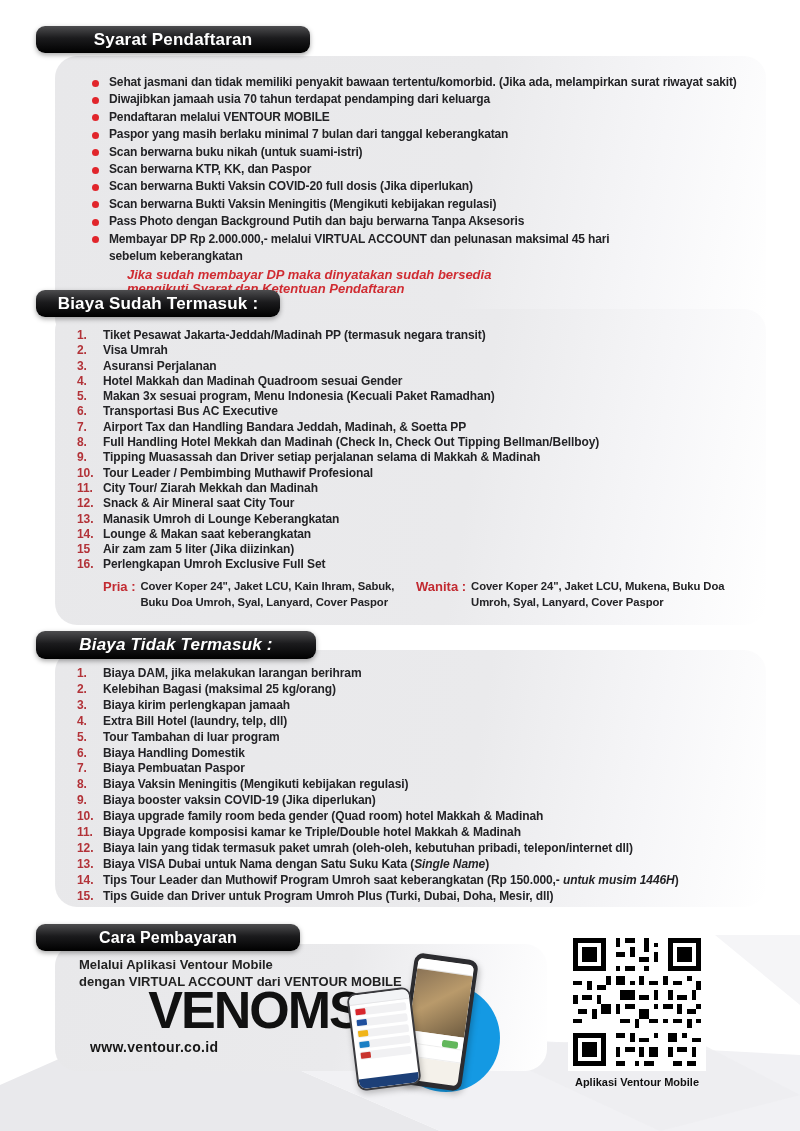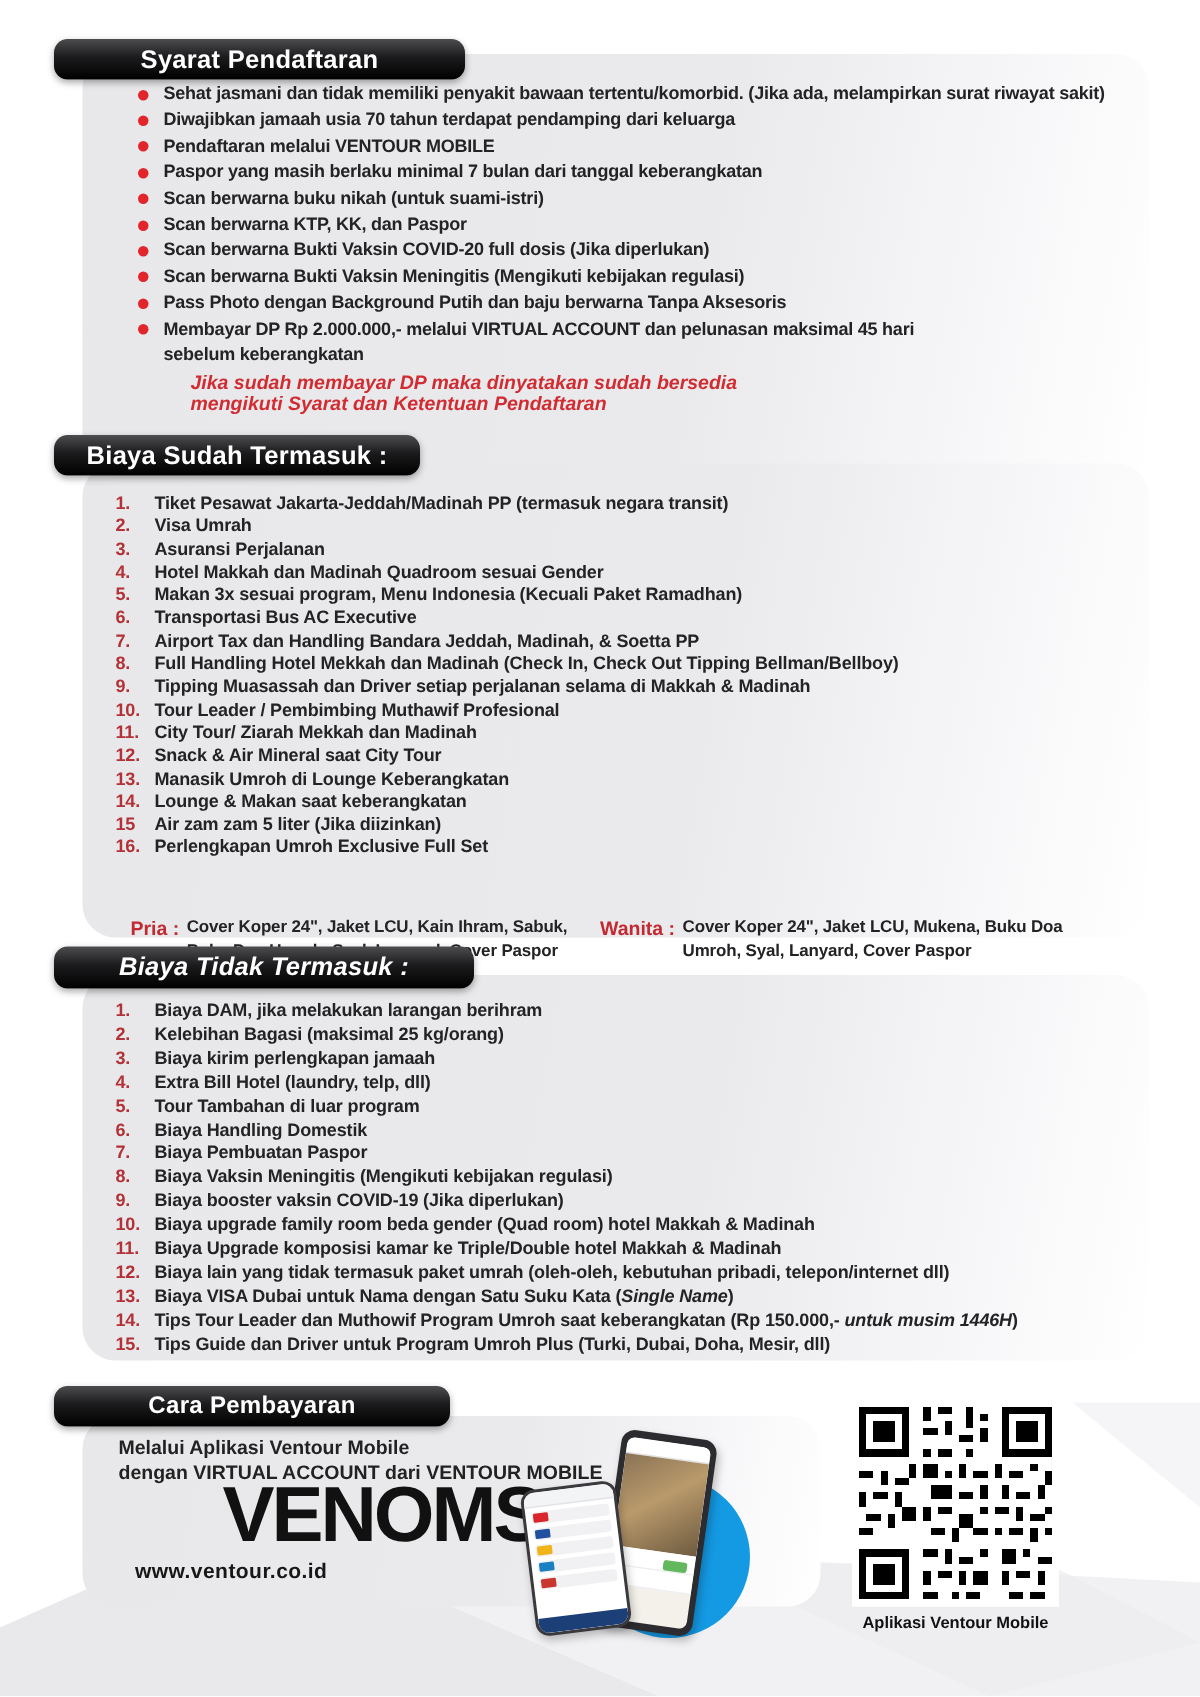--- a/index.html
+++ b/index.html
@@ -37,21 +37,21 @@
   .nlist .num{flex:none;width:26px;color:#b23238;}
   .nlist .txt{flex:1;color:#232326;}
   .it{font-style:italic;}
   .it:empty{display:none;}
   #list-included{top:19px;}
   #list-included li{font-size:12px;line-height:15.3px;}
   #list-excluded{top:16px;}
   #list-excluded li{font-size:12px;line-height:15.9px;}
 
   
-  .gear-row{position:absolute;left:32px;right:18px;top:270px;display:flex;z-index:2;margin-top:32px;}
+  .gear-row{position:absolute;left:48px;right:18px;top:270px;display:flex;z-index:2;}
   .gear-col{display:flex;}
   .gear-col .glabel{flex:none;color:#c22a31;font-weight:bold;font-size:13px;padding-right:5px;}
   .gear-col .gtext{font-weight:bold;font-size:11.3px;line-height:15.5px;letter-spacing:-.1px;}
   .gear-pria{width:305px;margin-right:8px;}
   .gear-wanita{flex:1;}
 
   
   .pay-line{position:absolute;left:24px;font-weight:bold;font-size:13px;line-height:17px;color:#222;}
   .venoms{position:absolute;left:35px;top:36px;width:330px;text-align:center;
           font-weight:bold;font-size:52px;letter-spacing:-2px;color:#111;}
@@ -88,21 +88,21 @@
 
 <div class="page">
 
   <svg class="facets" width="800" height="1131">
     <polygon points="165,1012 440,1131 0,1131 0,1085" fill="#e9e9ec"></polygon>
     <polygon points="165,1012 440,1131 800,1131 800,1055 520,1040" fill="#f1f1f4"></polygon>
     <polygon points="475,1045 660,1131 800,1095 690,1038" fill="#ececef" opacity="0.7"></polygon>
     <polygon points="715,935 800,1005 800,935" fill="#f5f5f7"></polygon>
   </svg>
 
-  <div class="panel" style="left:55px;top:36px;width:711px;height:284px;">
+  <div class="panel" style="left:55px;top:56px;width:711px;height:284px;">
     <ul class="blist">
       <li><span>Sehat jasmani dan tidak memiliki penyakit bawaan tertentu/komorbid. (Jika ada, melampirkan surat riwayat sakit)</span></li>
       <li><span>Diwajibkan jamaah usia 70 tahun terdapat pendamping dari keluarga</span></li>
       <li><span>Pendaftaran melalui VENTOUR MOBILE</span></li>
       <li><span>Paspor yang masih berlaku minimal 7 bulan dari tanggal keberangkatan</span></li>
       <li><span>Scan berwarna buku nikah (untuk suami-istri)</span></li>
       <li><span>Scan berwarna KTP, KK, dan Paspor</span></li>
       <li><span>Scan berwarna Bukti Vaksin COVID-20 full dosis (Jika diperlukan)</span></li>
       <li><span>Scan berwarna Bukti Vaksin Meningitis (Mengikuti kebijakan regulasi)</span></li>
       <li><span>Pass Photo dengan Background Putih dan baju berwarna Tanpa Aksesoris</span></li>

